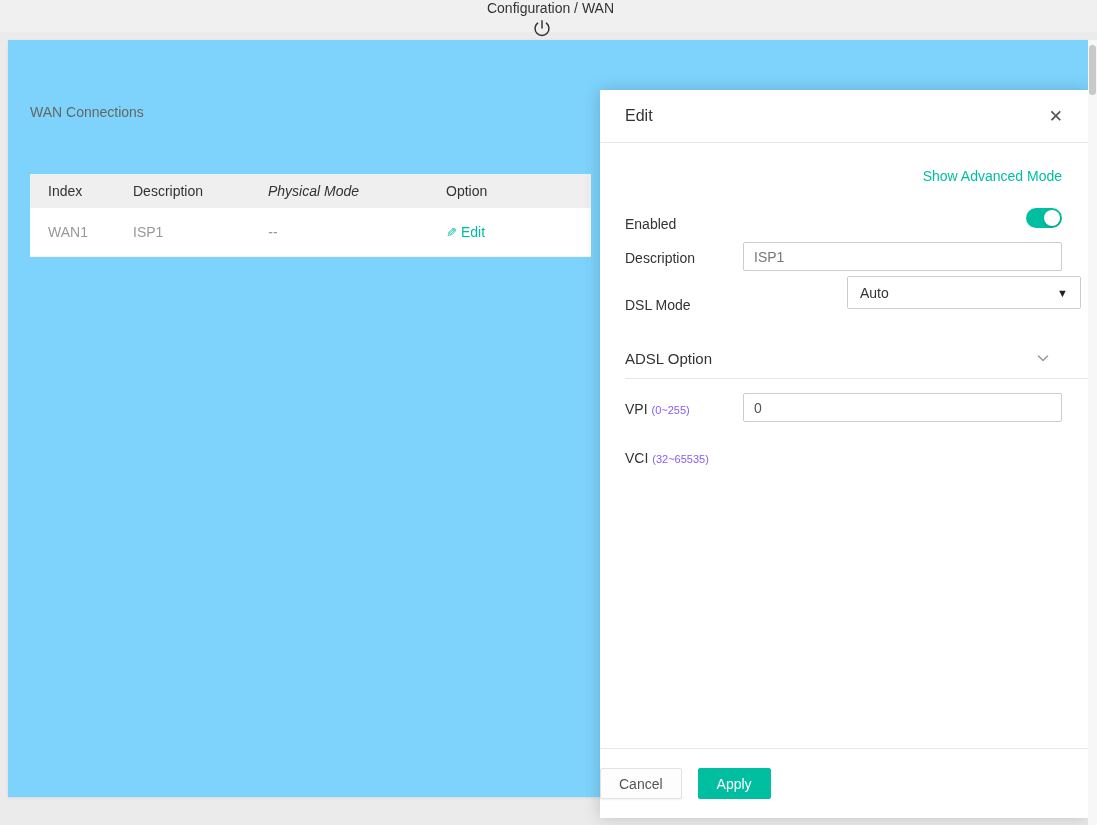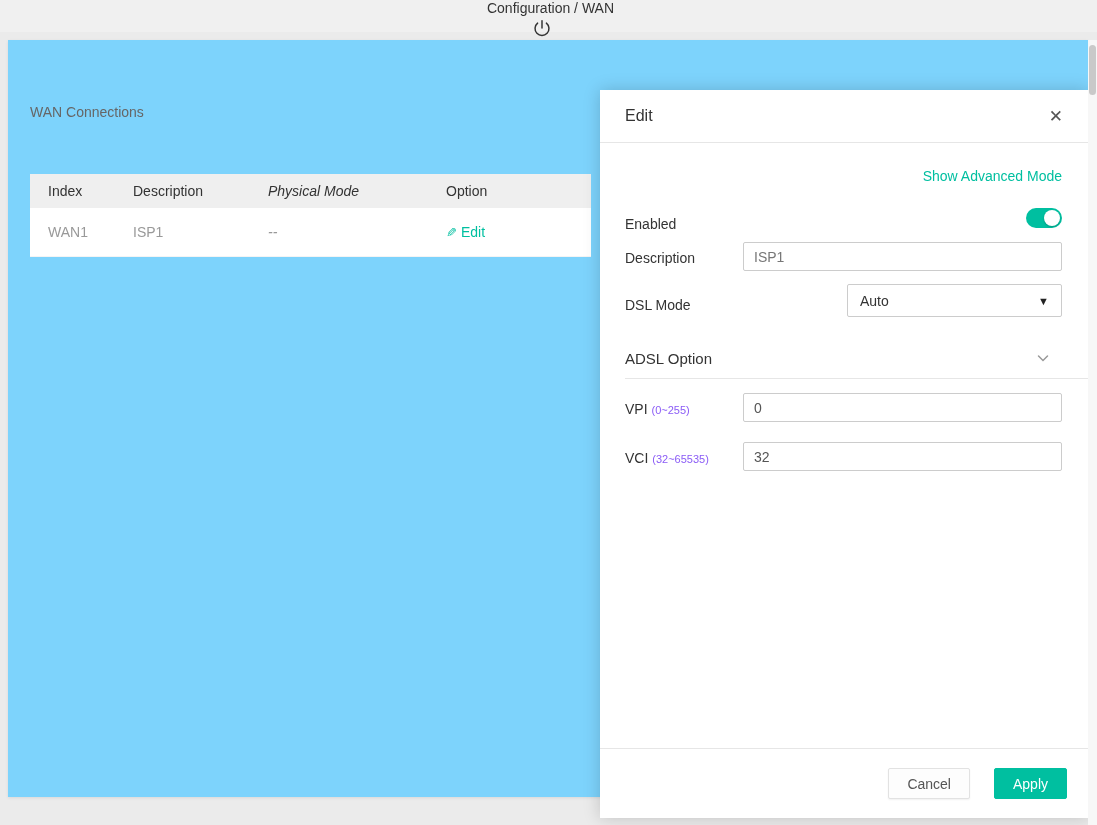--- a/index.html
+++ b/index.html
@@ -99,36 +99,36 @@
   }
   .text-input{
     position:absolute;left:143px;width:319px;height:29px;
     border:1px solid #ccc;border-radius:2px;padding:0 10px;
     font-size:14px;color:#777;font-family:inherit;background:#fff;
   }
   .input-desc{top:152px;}
   .input-vpi{top:303px;color:#555;}
   .input-vci{top:352px;color:#555;}
   .select{
-    position:absolute;left:247px;top:194px;width:215px;height:33px;
+    position:absolute;left:247px;top:186px;width:234px;height:33px;
     border:1px solid #ccc;border-radius:2px;background:#fff;cursor:pointer;
     display:flex;align-items:center;justify-content:space-between;
     padding:0 12px;font-size:14px;color:#333;
   }
   .select .caret{font-size:11px;color:#222;}
   .section-title{position:absolute;left:25px;top:260px;font-size:15px;color:#333;}
   .section-chev{position:absolute;right:38px;top:260px;cursor:pointer;display:block;}
   .section-divider{
     position:absolute;left:25px;right:0;top:288px;height:1px;background:var(--border);
   }
   .panel-footer{
     position:absolute;left:0;right:0;bottom:0;height:70px;
     border-top:1px solid var(--border);
-    display:flex;align-items:center;justify-content:flex-end;
-    gap:24px;padding-right:22px;padding-left:24px;
+    display:flex;align-items:center;justify-content:flex-start;
+    gap:16px;padding-right:22px;
   }
   .btn{
     height:31px;border-radius:2px;font-size:14px;cursor:pointer;
     font-family:inherit;padding:0 18px;
   }
   .btn-cancel{
     background:#fdfdfd;border:1px solid #e2e2e2;color:#555;
     box-shadow:0 1px 2px rgba(0,0,0,0.06);
   }
   .btn-apply{
@@ -223,21 +223,20 @@
   <span class="f-label" style="top:311px;">
     <span>VPI</span>
     <span class="hint">(0~255)</span>
   </span>
   <input class="text-input input-vpi" value="0" style="">
 
   <span class="f-label" style="top:360px;">
     <span>VCI</span>
     <span class="hint">(32~65535)</span>
   </span>
-  <input class="text-input input-vci" value="32" style="">
 
   <div class="panel-footer">
     <button class="btn btn-cancel">Cancel</button>
     <button class="btn btn-apply">Apply</button>
   </div>
 </div>
 
 <div class="scrollbar">
   <div class="scroll-thumb"></div>
 </div>

